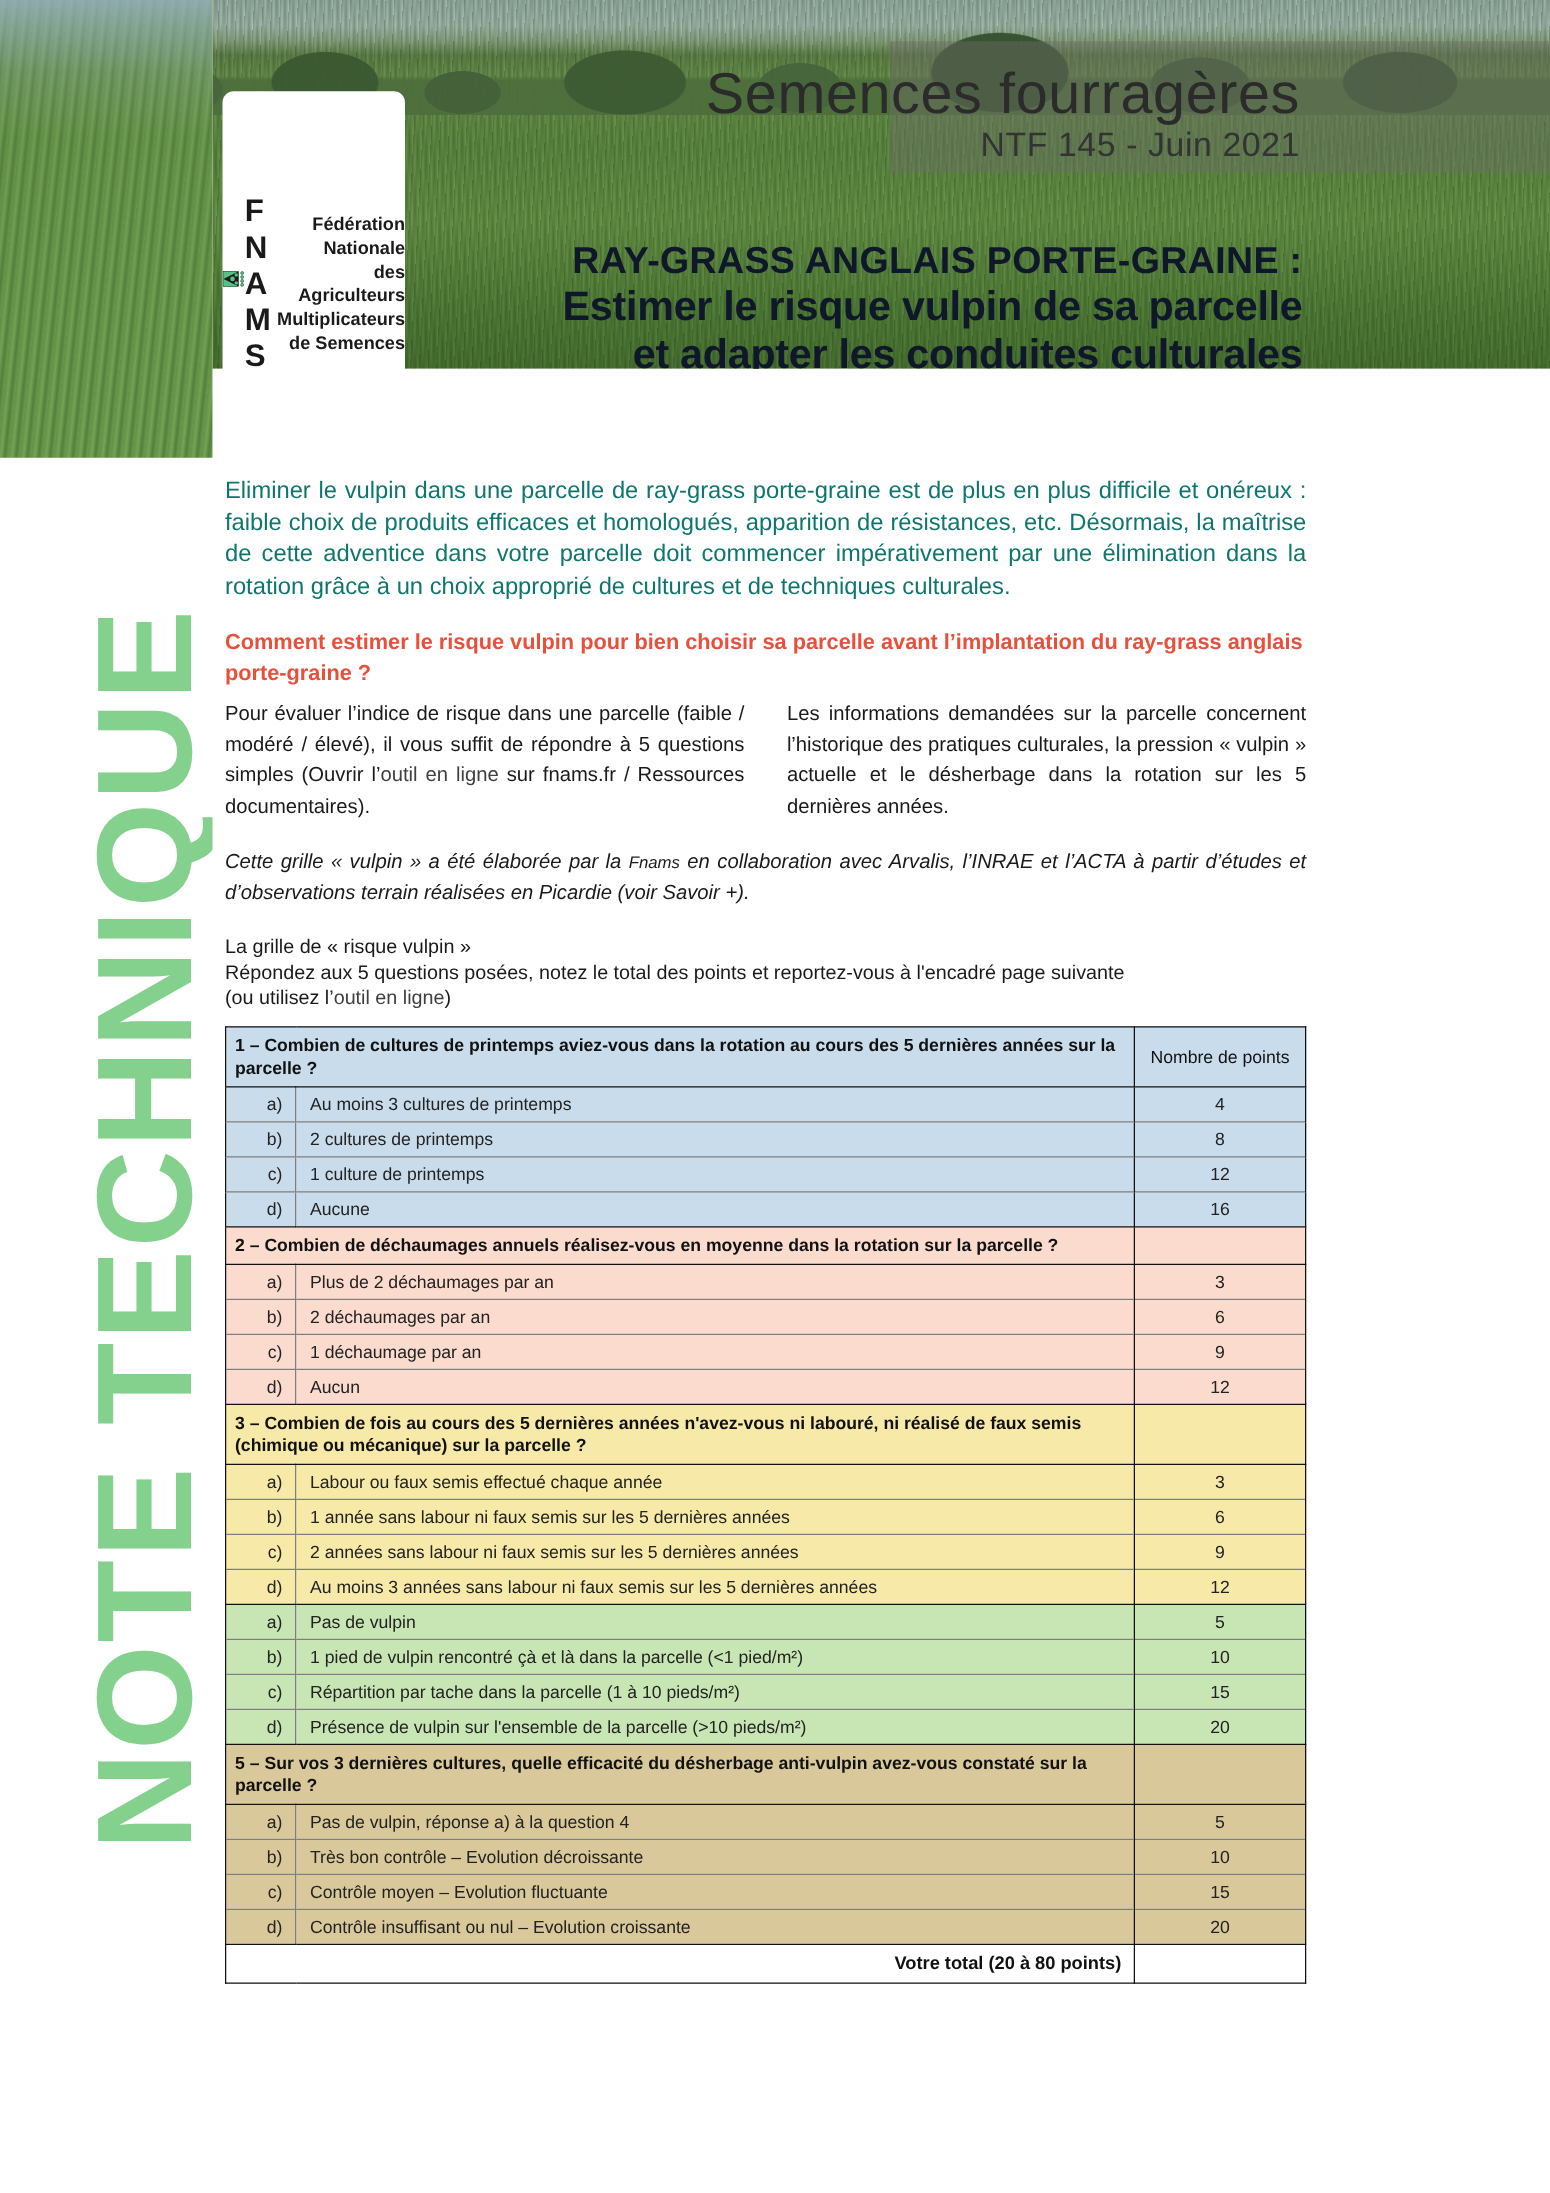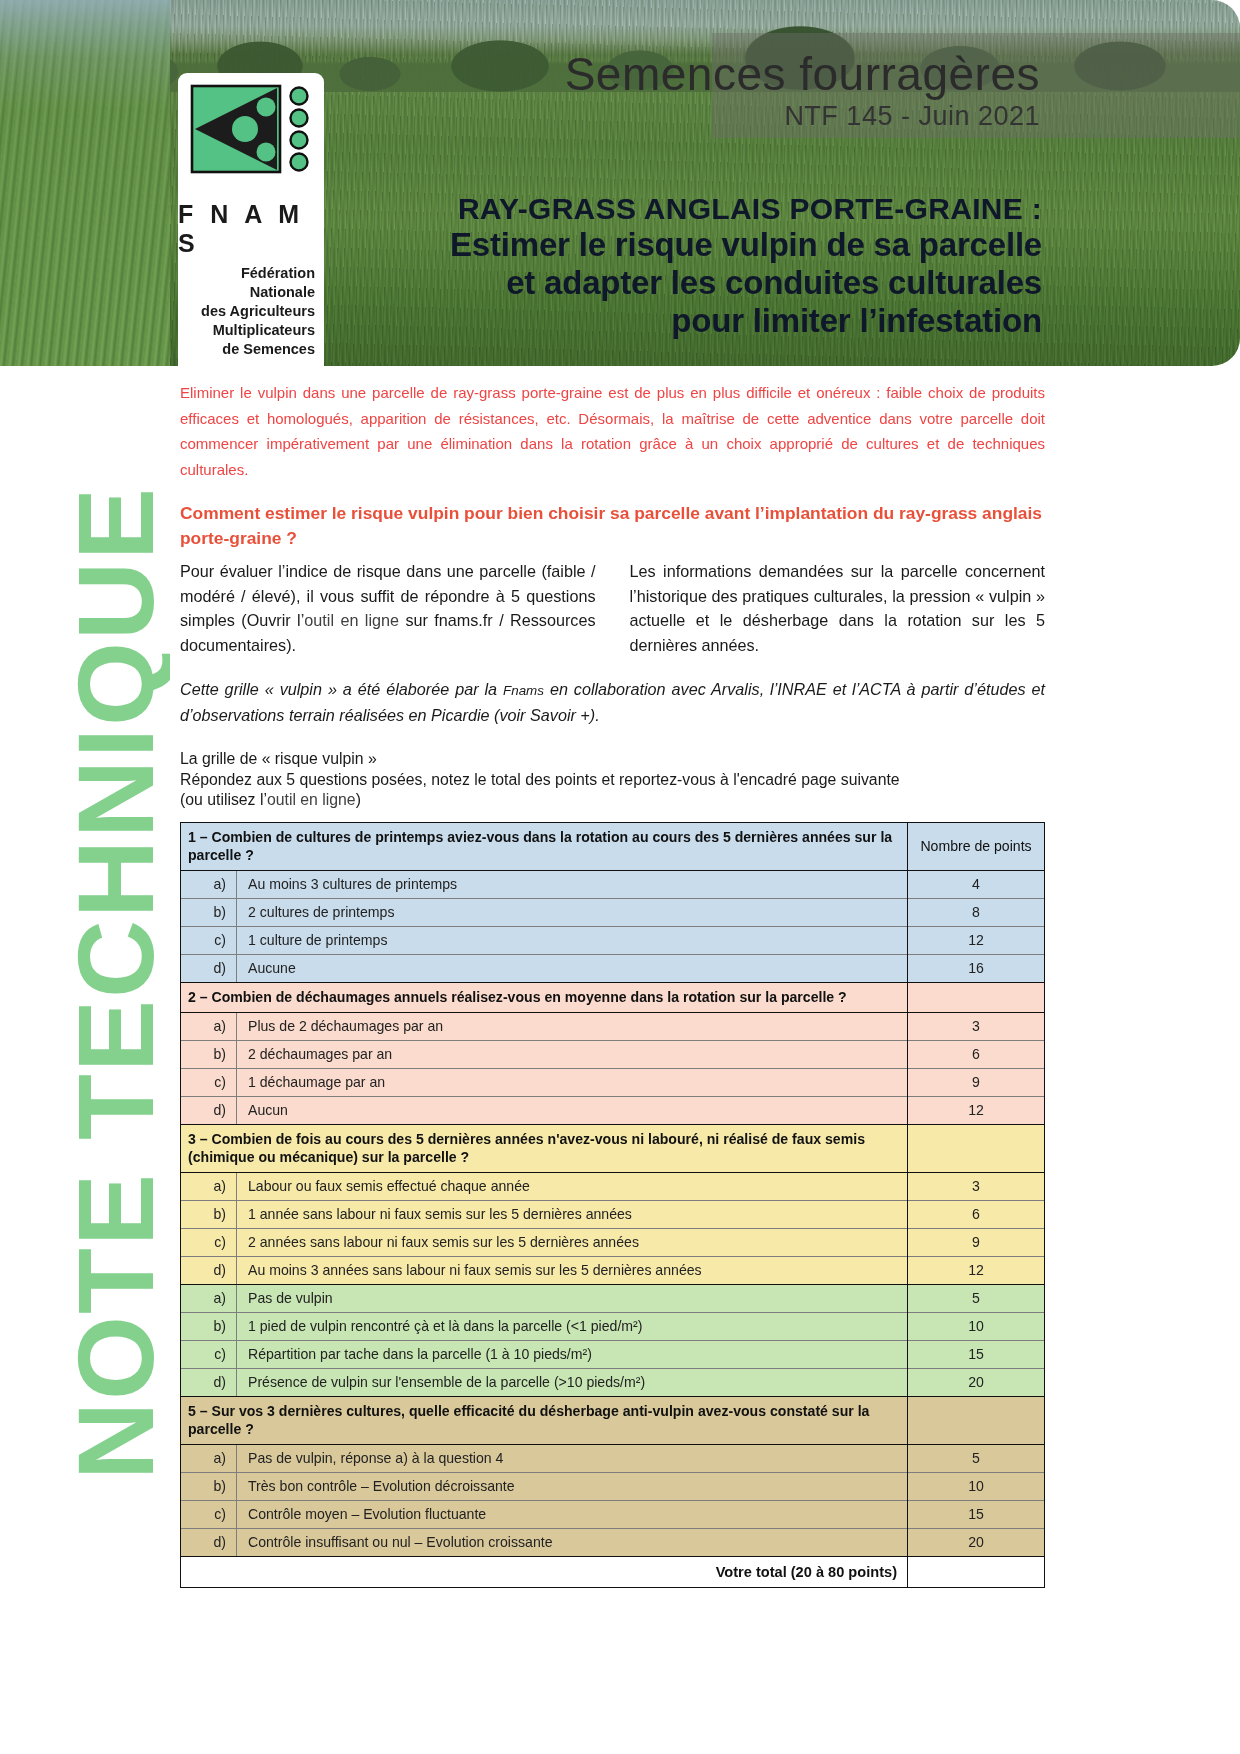--- a/index.html
+++ b/index.html
@@ -32,22 +32,22 @@
     font-family: "Liberation Sans", sans-serif;
     font-weight: bold; font-size: 108px; letter-spacing: 2px;
     color: #84d18e;
     text-shadow: 4px 4px 0 rgba(255,255,255,0.0);
     white-space: nowrap;
     padding-left: 12px;
   }
 
   
   .header {
-    position: absolute; left: 0px; top: 0; width: 1240px; height: 366px;
-    overflow: hidden; z-index: 2; border-radius: 28px;
+    position: absolute; left: 0px; top: 0; width: 1240px; height: 295px;
+    overflow: hidden; z-index: 2;
   }
   .header-photo {
     position: absolute; inset: 0;
     background:
       linear-gradient(180deg, #aebfc6 0%, #b9c8cd 7%, #9fb39a 11%, #6f8f58 15%, #7aa05c 22%, #6d9750 40%, #76a055 60%, #5e8a43 85%, #567f3d 100%);
   }
   .header-photo::after {
     content: ""; position: absolute; inset: 0;
     background:
       repeating-linear-gradient(93deg, rgba(40,75,25,.30) 0px, rgba(140,185,105,.15) 2px, rgba(60,100,35,.28) 4px, rgba(160,200,120,.10) 7px),
@@ -102,42 +102,42 @@
   .maintitle .l2 {
     font-family: "Liberation Sans", sans-serif;
     font-weight: bold; font-size: 33px; line-height: 38px; letter-spacing: -0.2px;
   }
 
   
   .logo-box {
     position: absolute; left: 178px; top: 73px; width: 146px; height: 293px;
     background: #ffffff; border-radius: 9px 9px 0 0;
     z-index: 4;
-    display: flex; flex-direction: column; align-items: center;
+    display: flex; flex-direction: row; align-items: center;
     padding-top: 10px;
   }
   .logo-mark { width: 125px; height: 111px; display: block; }
   .logo-word {
     font-family: "Liberation Sans", sans-serif;
     font-weight: bold; font-size: 25px; letter-spacing: 5px;
     color: #1a1a1a; margin-top: 6px;
   }
   .logo-sub {
     font-family: "Liberation Sans", sans-serif;
     font-weight: bold; font-size: 14.5px; line-height: 19px;
     color: #1a1a1a; text-align: right; margin-top: 6px; width: 128px;
   }
 
   
   .body {
     position: absolute; left: 180px; top: 380px; width: 865px;
   }
   .intro {
     font-family: "Liberation Sans", sans-serif;
-    font-size: 15px; line-height: 25.5px; color: #ef4444;
+    font-size: 19px; line-height: 25.5px; color: #0f766e;
     text-align: justify;
   }
   .redhead {
     margin-top: 19px;
     font-family: "Liberation Sans", sans-serif;
     font-weight: bold; font-size: 17.4px; line-height: 25px;
     color: #e8503a;
   }
   .cols { display: flex; gap: 34px; margin-top: 8px; }
   .col {

